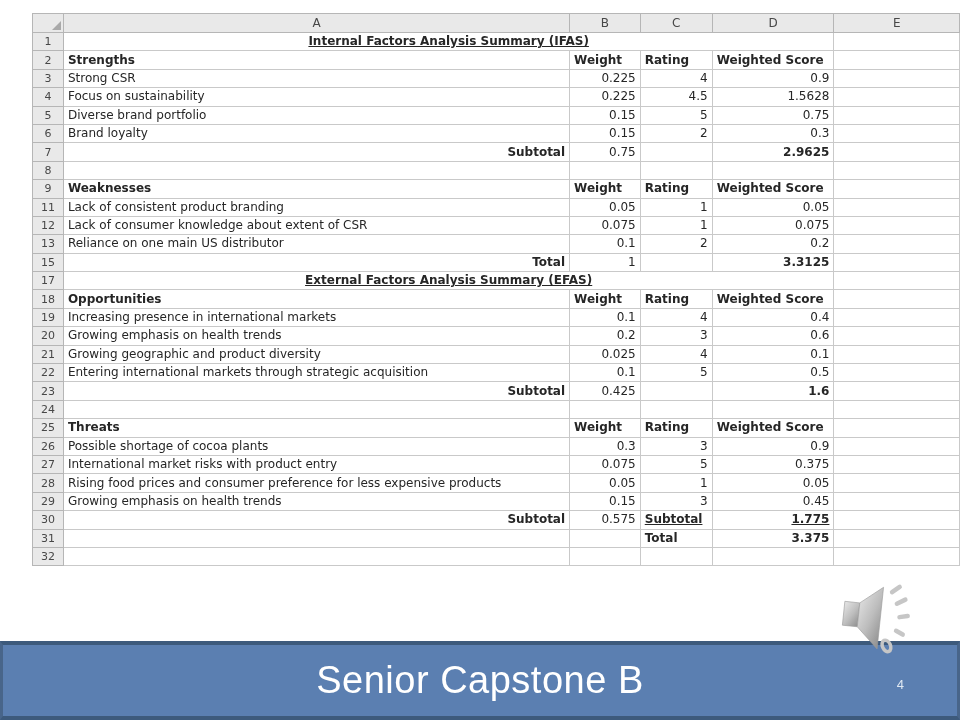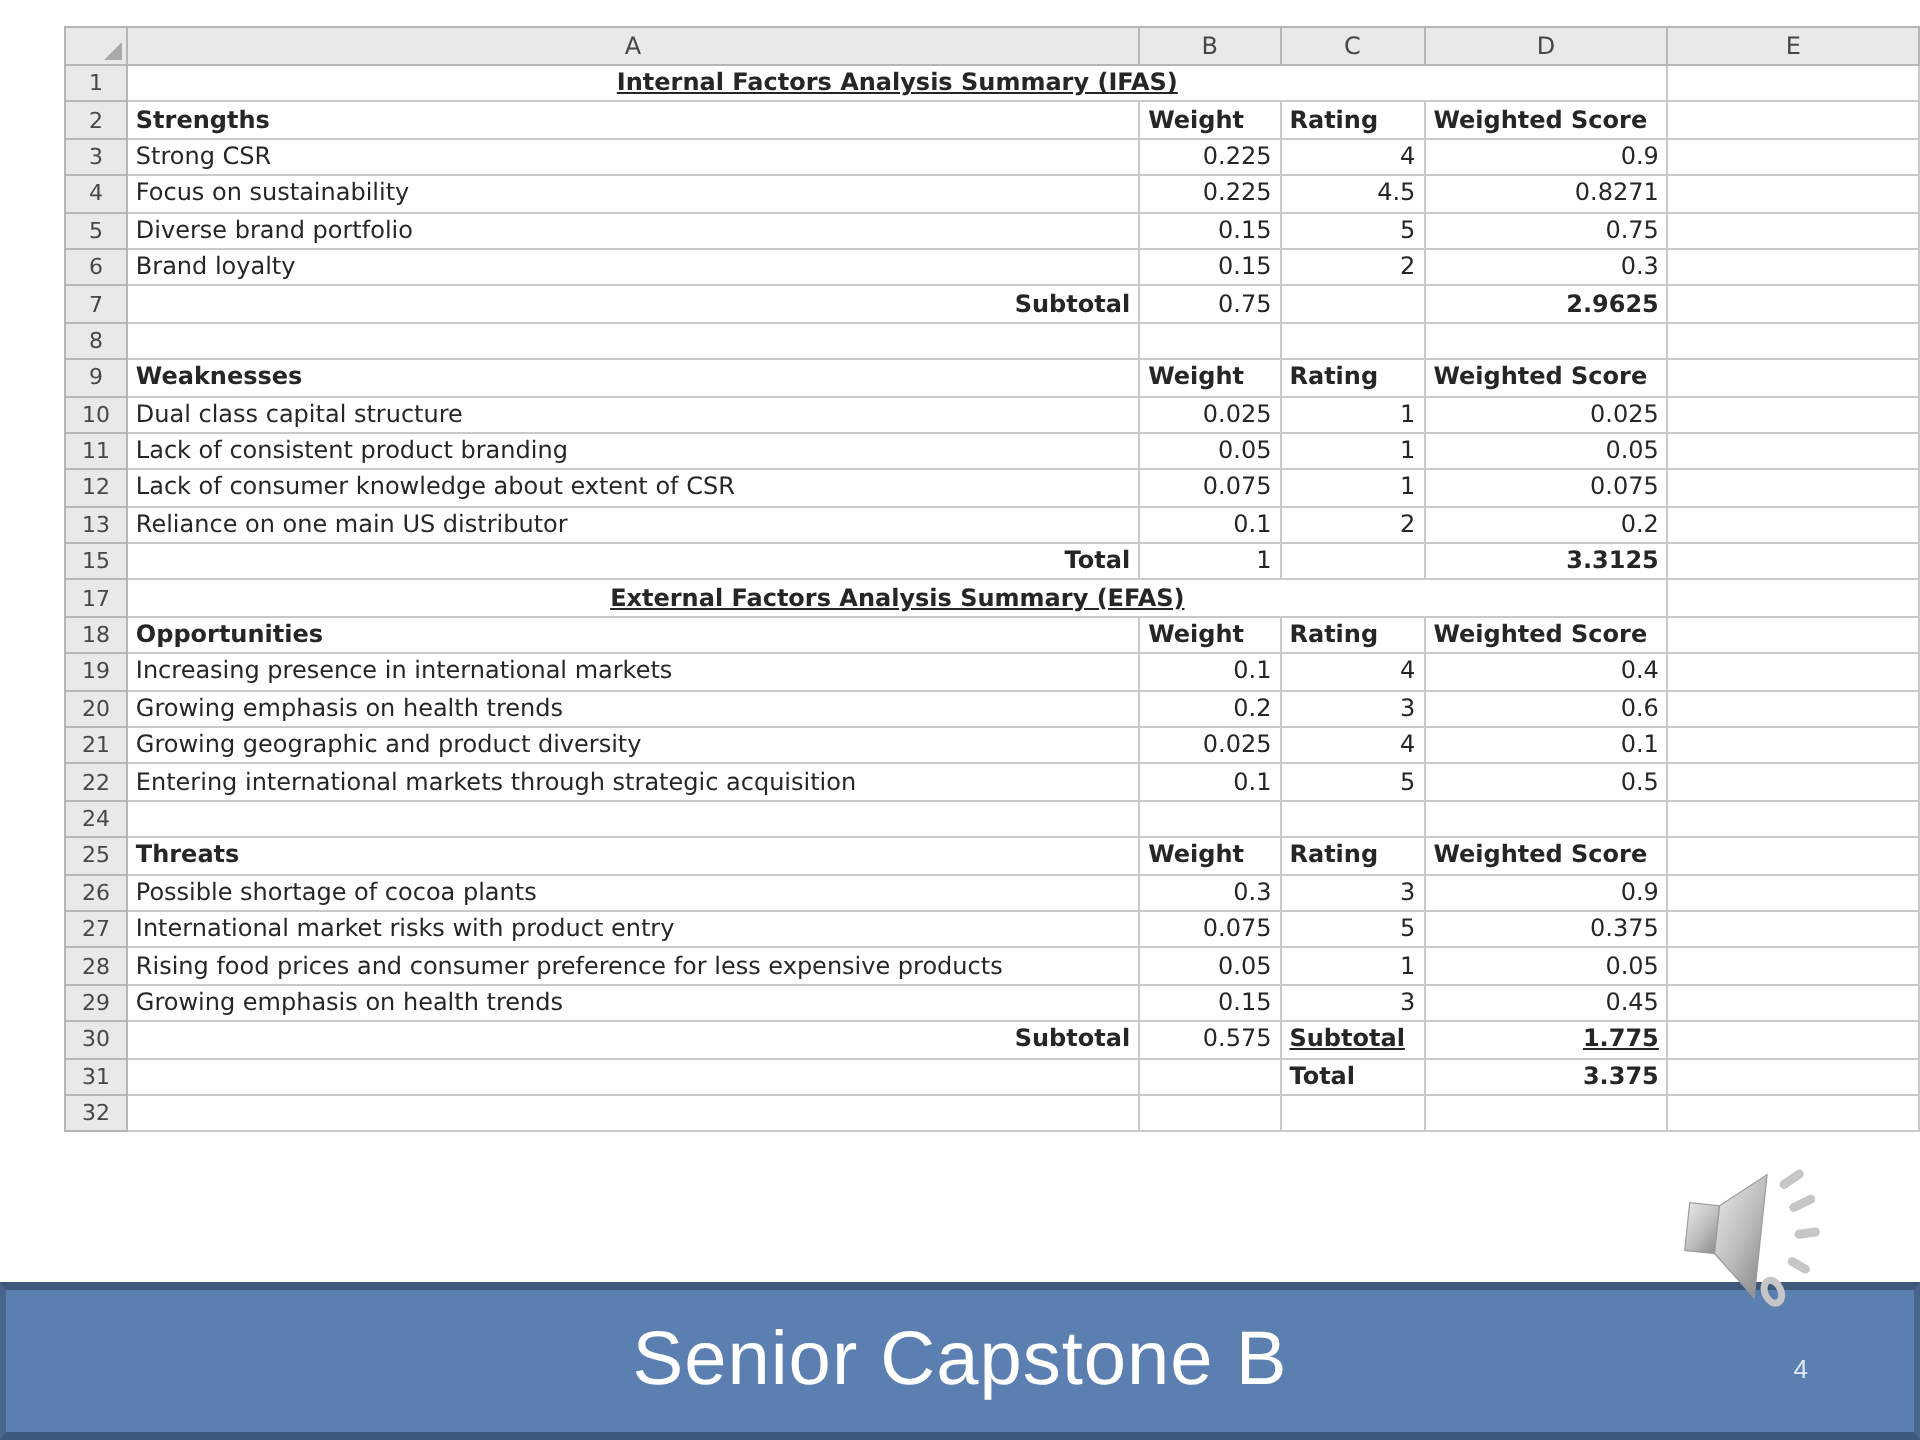--- a/index.html
+++ b/index.html
@@ -109,21 +109,21 @@
             <td class="col-b">0.225</td>
             <td class="col-c">4</td>
             <td class="col-d">0.9</td>
             <td class="col-e"></td>
           </tr>
           <tr>
             <th class="rowhead">4</th>
             <td class="col-a">Focus on sustainability</td>
             <td class="col-b">0.225</td>
             <td class="col-c">4.5</td>
-            <td class="col-d">0.8271</td>
+            <td class="col-d">1.5628</td>
             <td class="col-e"></td>
           </tr>
           <tr>
             <th class="rowhead">5</th>
             <td class="col-a">Diverse brand portfolio</td>
             <td class="col-b">0.15</td>
             <td class="col-c">5</td>
             <td class="col-d">0.75</td>
             <td class="col-e"></td>
           </tr>
@@ -153,28 +153,20 @@
           </tr>
           <tr>
             <th class="rowhead">9</th>
             <td class="col-a b">Weaknesses</td>
             <td class="col-b b al-l">Weight</td>
             <td class="col-c b al-l">Rating</td>
             <td class="col-d b al-l">Weighted Score</td>
             <td class="col-e"></td>
           </tr>
           <tr>
-            <th class="rowhead">10</th>
-            <td class="col-a">Dual class capital structure</td>
-            <td class="col-b">0.025</td>
-            <td class="col-c">1</td>
-            <td class="col-d">0.025</td>
-            <td class="col-e"></td>
-          </tr>
-          <tr>
             <th class="rowhead">11</th>
             <td class="col-a">Lack of consistent product branding</td>
             <td class="col-b">0.05</td>
             <td class="col-c">1</td>
             <td class="col-d">0.05</td>
             <td class="col-e"></td>
           </tr>
           <tr>
             <th class="rowhead">12</th>
             <td class="col-a">Lack of consumer knowledge about extent of CSR</td>
@@ -235,20 +227,28 @@
             <td class="col-c">4</td>
             <td class="col-d">0.1</td>
             <td class="col-e"></td>
           </tr>
           <tr>
             <th class="rowhead">22</th>
             <td class="col-a">Entering international markets through strategic acquisition</td>
             <td class="col-b">0.1</td>
             <td class="col-c">5</td>
             <td class="col-d">0.5</td>
+            <td class="col-e"></td>
+          </tr>
+          <tr>
+            <th class="rowhead">23</th>
+            <td class="col-a b al-r">Subtotal</td>
+            <td class="col-b">0.425</td>
+            <td class="col-c"></td>
+            <td class="col-d b">1.6</td>
             <td class="col-e"></td>
           </tr>
           <tr>
             <th class="rowhead">24</th>
             <td class="col-a"></td>
             <td class="col-b"></td>
             <td class="col-c"></td>
             <td class="col-d"></td>
             <td class="col-e"></td>
           </tr>

